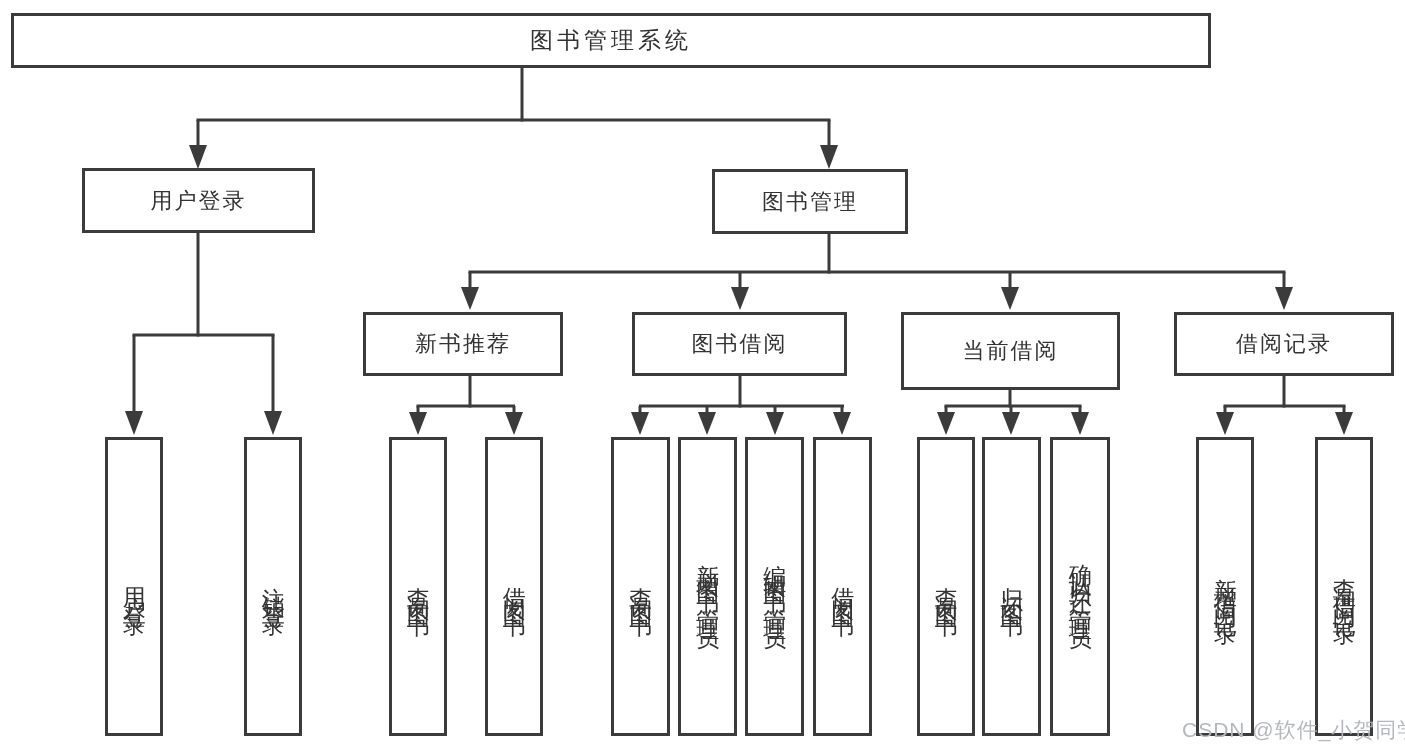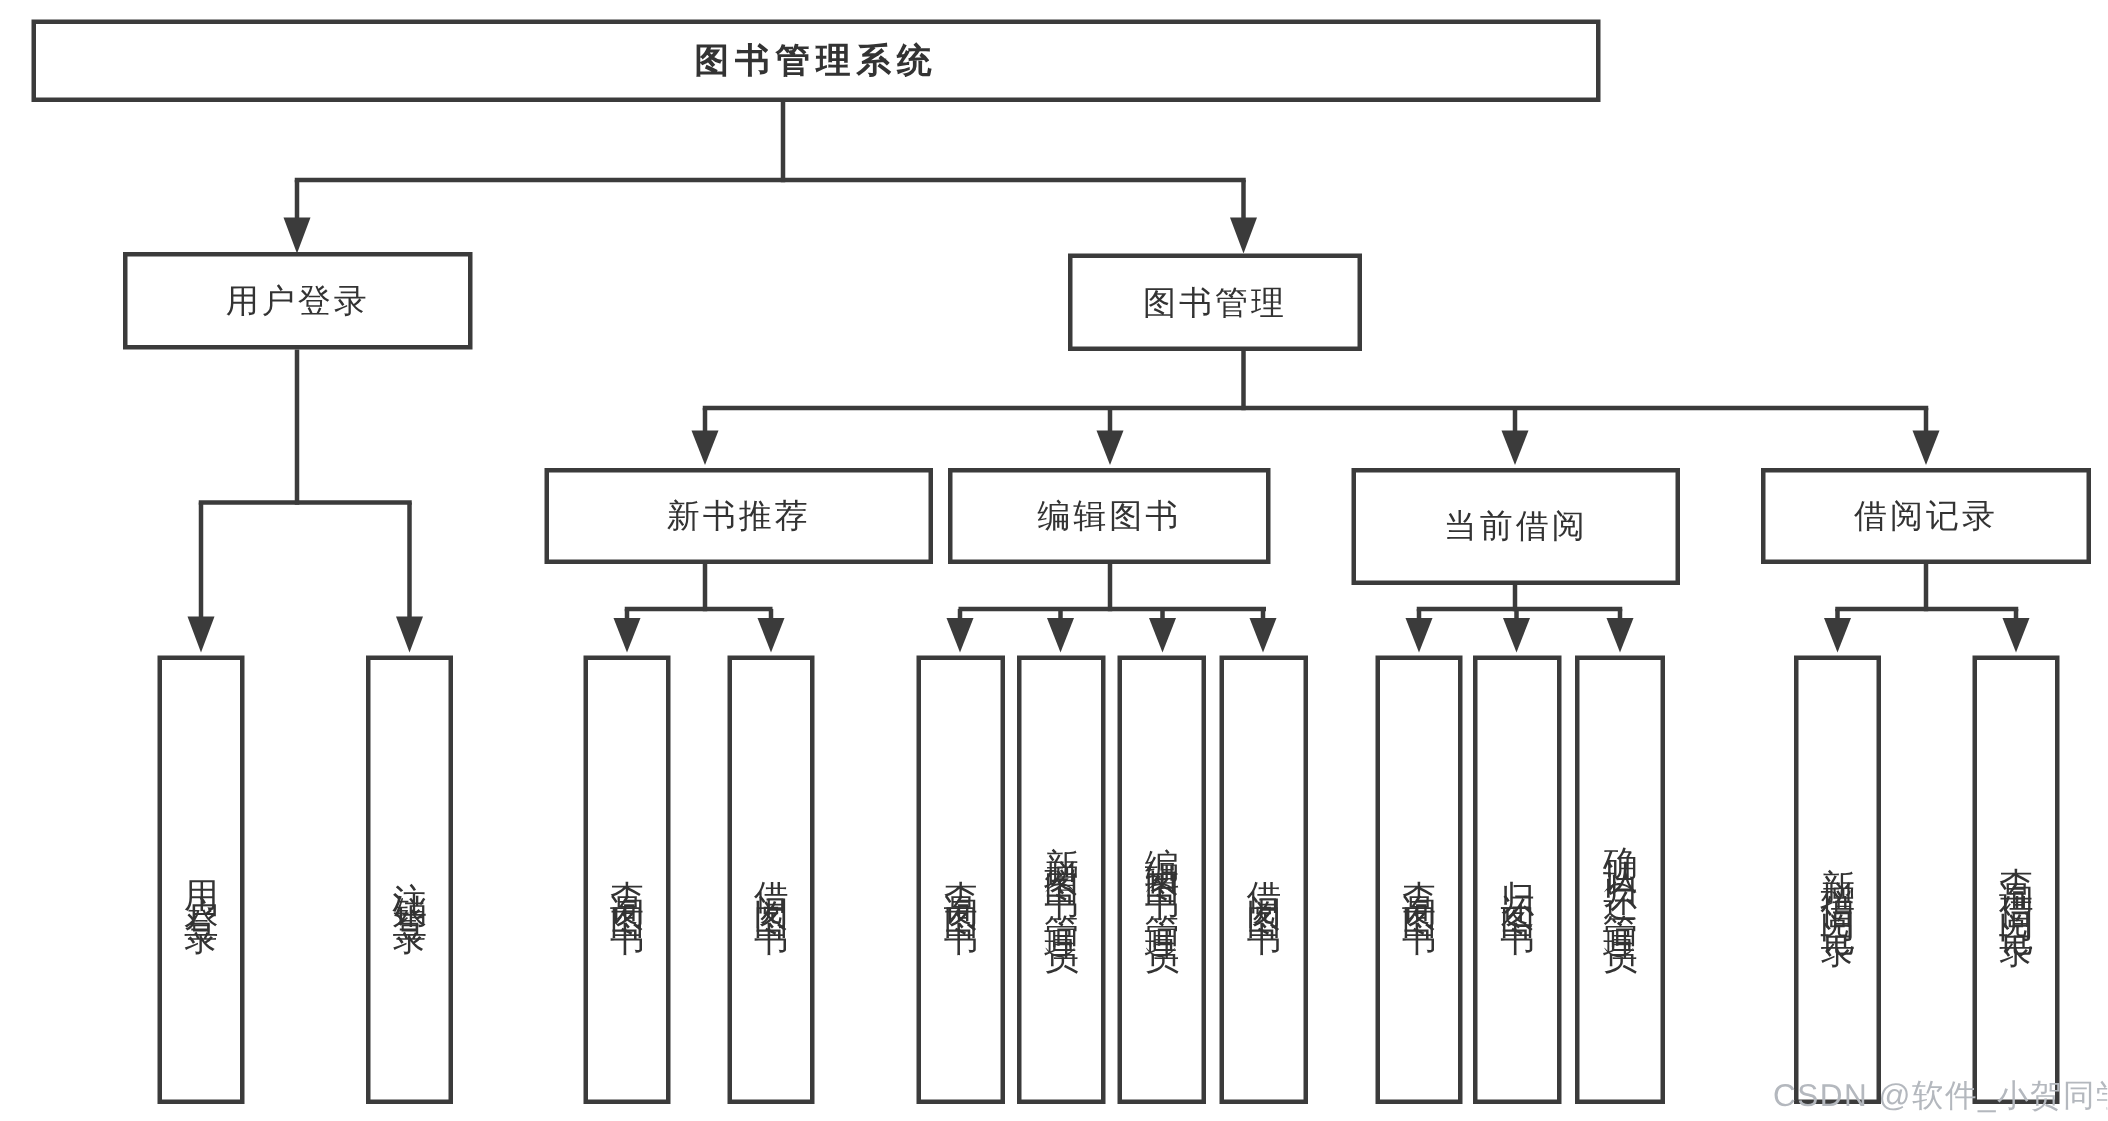--- a/index.html
+++ b/index.html
@@ -119,27 +119,27 @@
       <polygon points="766,412 784,412 775,435"></polygon>
       <polygon points="833,412 851,412 842,435"></polygon>
       <polygon points="937,412 955,412 946,435"></polygon>
       <polygon points="1002,412 1020,412 1011,435"></polygon>
       <polygon points="1071,412 1089,412 1080,435"></polygon>
       <polygon points="1216,412 1234,412 1225,435"></polygon>
       <polygon points="1335,412 1353,412 1344,435"></polygon>
     </g>
   </svg>
 
-  <div class="node node-h root-box" style="left:21px; top:13px; width:1046px; height:55px;font-weight:bold;">图书管理系统</div>
+  <div class="node node-h root-box" style="left:11px; top:13px; width:1200px; height:55px;">图书管理系统</div>
 
   <div class="node node-h" style="left:82px; top:168px; width:233px; height:65px;">用户登录</div>
   <div class="node node-h" style="left:712px; top:169px; width:196px; height:65px;">图书管理</div>
 
-  <div class="node node-h" style="left:363px; top:312px; width:259px; height:64px;">新书推荐</div>
-  <div class="node node-h" style="left:632px; top:312px; width:215px; height:64px;">编辑图书</div>
+  <div class="node node-h" style="left:363px; top:312px; width:200px; height:64px;">新书推荐</div>
+  <div class="node node-h" style="left:632px; top:312px; width:215px; height:64px;">图书借阅</div>
   <div class="node node-h" style="left:901px; top:312px; width:219px; height:78px;">当前借阅</div>
   <div class="node node-h" style="left:1174px; top:312px; width:220px; height:64px;">借阅记录</div>
 
   <div class="node node-v" style="left:105px; top:437px; width:58px; height:299px;">
     <span>用户登录</span>
   </div>
   <div class="node node-v" style="left:244px; top:437px; width:58px; height:299px;">
     <span>注销登录</span>
   </div>
 

